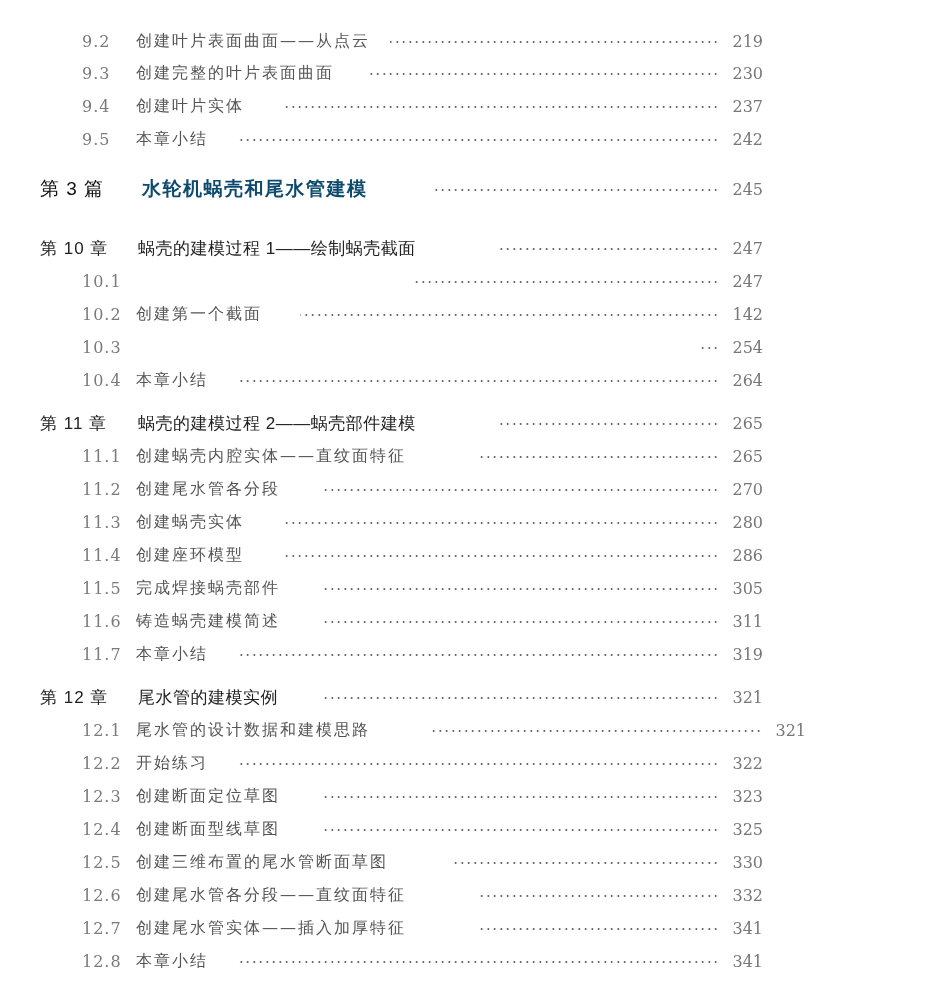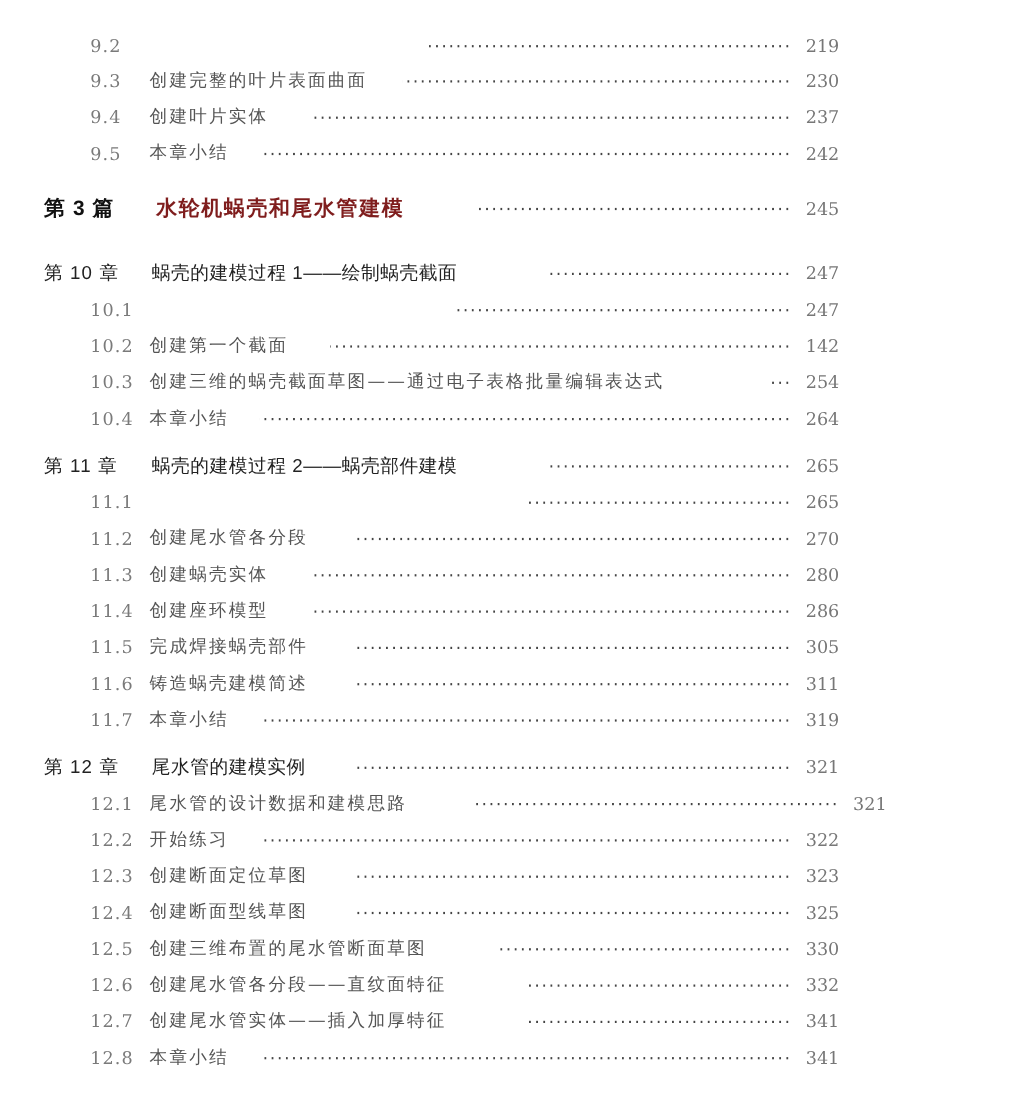--- a/index.html
+++ b/index.html
@@ -9,29 +9,30 @@
   .num { position:absolute; font-size:16px; color:#7a7a7a; letter-spacing:1px; }
   .title { position:absolute; font-size:16px; color:#555; letter-spacing:2px; }
   .dots { position:absolute; right:82px; height:2px; top:50%;
           background-image: radial-gradient(circle, #444 0.9px, transparent 1.1px);
           background-size:6.5px 2px; background-repeat:repeat-x; background-position:right center; }
   .page { position:absolute; right:38px; font-size:16px; color:#777; }
   .sec .num { left:82px; }
   .sec .title { left:136px; }
   .chap .num { left:40px; color:#222; font-family:"Liberation Sans", sans-serif; font-size:17px; }
   .chap .title { left:138px; color:#222; font-family:"Liberation Sans", sans-serif; font-size:17px; letter-spacing:0.5px; }
-  .part .num { left:40px; color:#111; font-family:"Liberation Sans", sans-serif; font-size:19px; font-weight:bold; }
-  .part .title { left:142px; color:#7f1d1d; font-family:"Liberation Sans", sans-serif; font-size:19px; font-weight:bold; letter-spacing:1.5px; }
+  .part .num { left:40px; color:#111; font-family:"Liberation Sans", sans-serif; font-size:19px; font-weight:normal; }
+  .part .title { left:142px; color:#0c4a6e; font-family:"Liberation Sans", sans-serif; font-size:19px; font-weight:bold; letter-spacing:1.5px; }
 </style>
 </head>
 <body>
 
 <div id="toc">
     <div class="row sec" style="top: 26px;">
       <span class="num">9.2</span>
+      <span class="title">创建叶片表面曲面——从点云</span>
       <span class="dots" style="left:390px"></span>
       <span class="page">219</span>
     </div>
     <div class="row sec" style="top: 58px;">
       <span class="num">9.3</span>
       <span class="title">创建完整的叶片表面曲面</span>
       <span class="dots" style="left:366px"></span>
       <span class="page">230</span>
     </div>
     <div class="row sec" style="top: 91px;">
@@ -64,38 +65,38 @@
       <span class="page">247</span>
     </div>
     <div class="row sec" style="top: 299px;">
       <span class="num">10.2</span>
       <span class="title">创建第一个截面</span>
       <span class="dots" style="left:300px"></span>
       <span class="page">142</span>
     </div>
     <div class="row sec" style="top: 332px;">
       <span class="num">10.3</span>
-      <span class="title">创建三维的蜗壳截面草图——通过电子表格批量编辑表达式</span>
       <span class="dots" style="left:698px"></span>
       <span class="page">254</span>
     </div>
     <div class="row sec" style="top: 365px;">
       <span class="num">10.4</span>
       <span class="title">本章小结</span>
       <span class="dots" style="left:236px"></span>
       <span class="page">264</span>
     </div>
     <div class="row chap" style="top: 408px;">
       <span class="num">第 11 章</span>
       <span class="title">蜗壳的建模过程 2——蜗壳部件建模</span>
       <span class="dots" style="left:498px"></span>
       <span class="page">265</span>
     </div>
     <div class="row sec" style="top: 441px;">
       <span class="num">11.1</span>
+      <span class="title">创建蜗壳内腔实体——直纹面特征</span>
       <span class="dots" style="left:478px"></span>
       <span class="page">265</span>
     </div>
     <div class="row sec" style="top: 474px;">
       <span class="num">11.2</span>
       <span class="title">创建尾水管各分段</span>
       <span class="dots" style="left:324px"></span>
       <span class="page">270</span>
     </div>
     <div class="row sec" style="top: 507px;">

